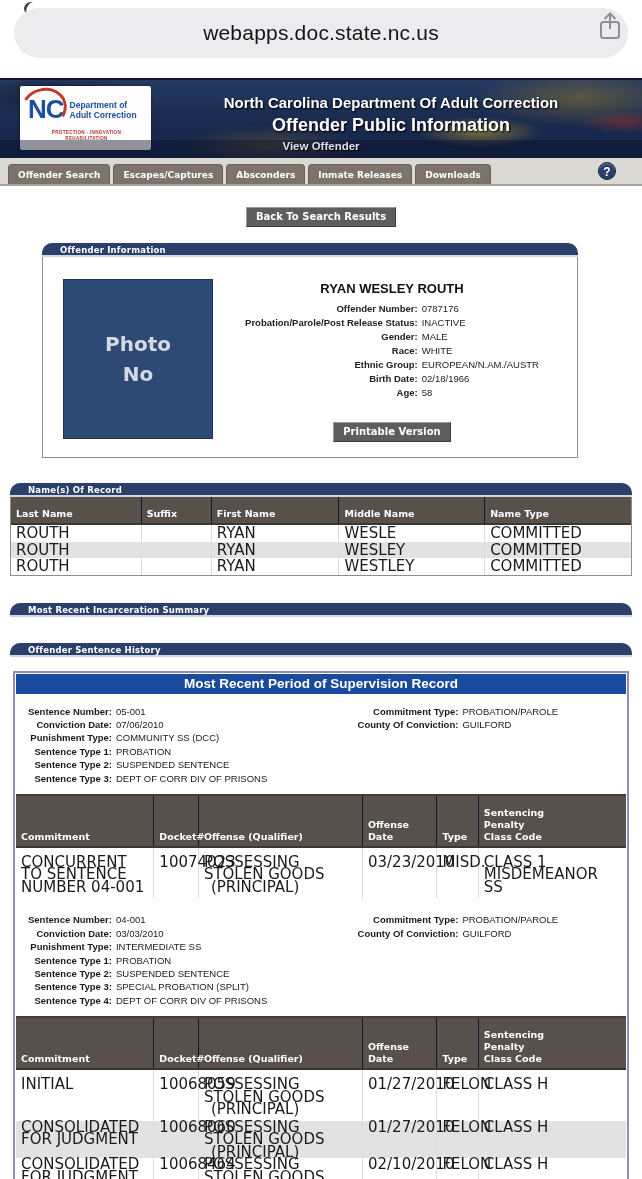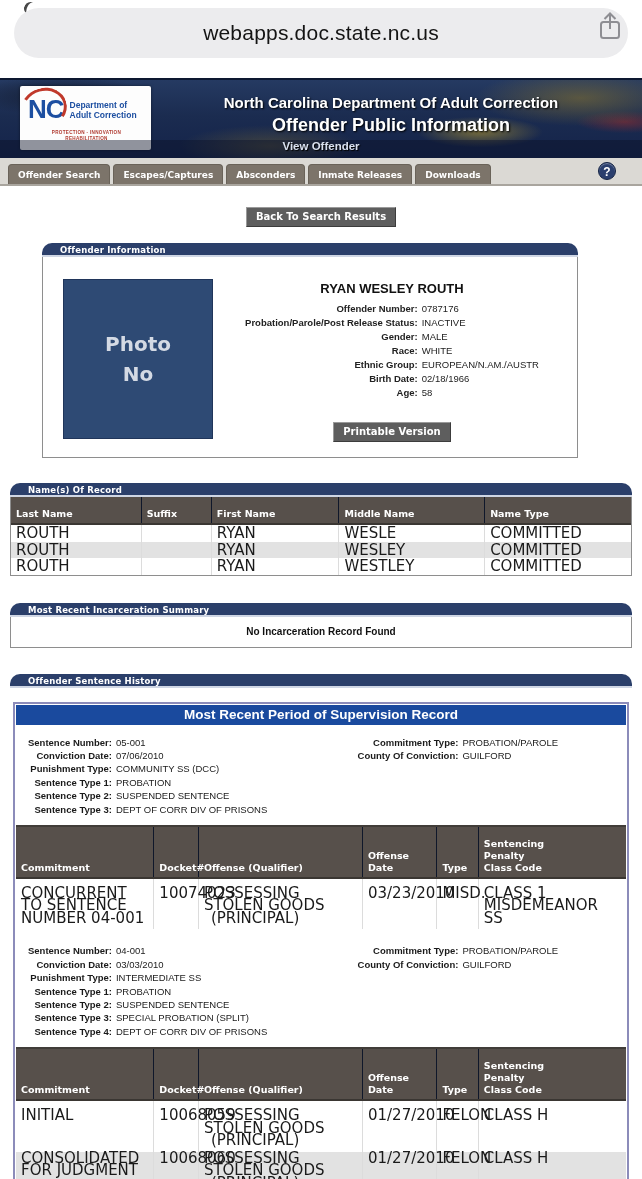--- a/index.html
+++ b/index.html
@@ -224,21 +224,20 @@
             <td>WESTLEY</td>
             <td>COMMITTED</td>
           </tr>
         </tbody>
       </table>
   </div>
 </section>
 
 <section class="panel wide-panel incarc-panel">
   <div class="panel-header">Most Recent Incarceration Summary</div>
-  <div class="incarc-body">No Incarceration Record Found</div>
 </section>
 
 <section class="panel wide-panel sentence-panel">
   <div class="panel-header">Offender Sentence History</div>
   <div class="sentence-body">
     <div class="supervision-box">
       <div class="blue-banner">Most Recent Period of Supervision Record</div>
       <div id="records">
           <div class="sentence-record">
             <div class="record-fields">

